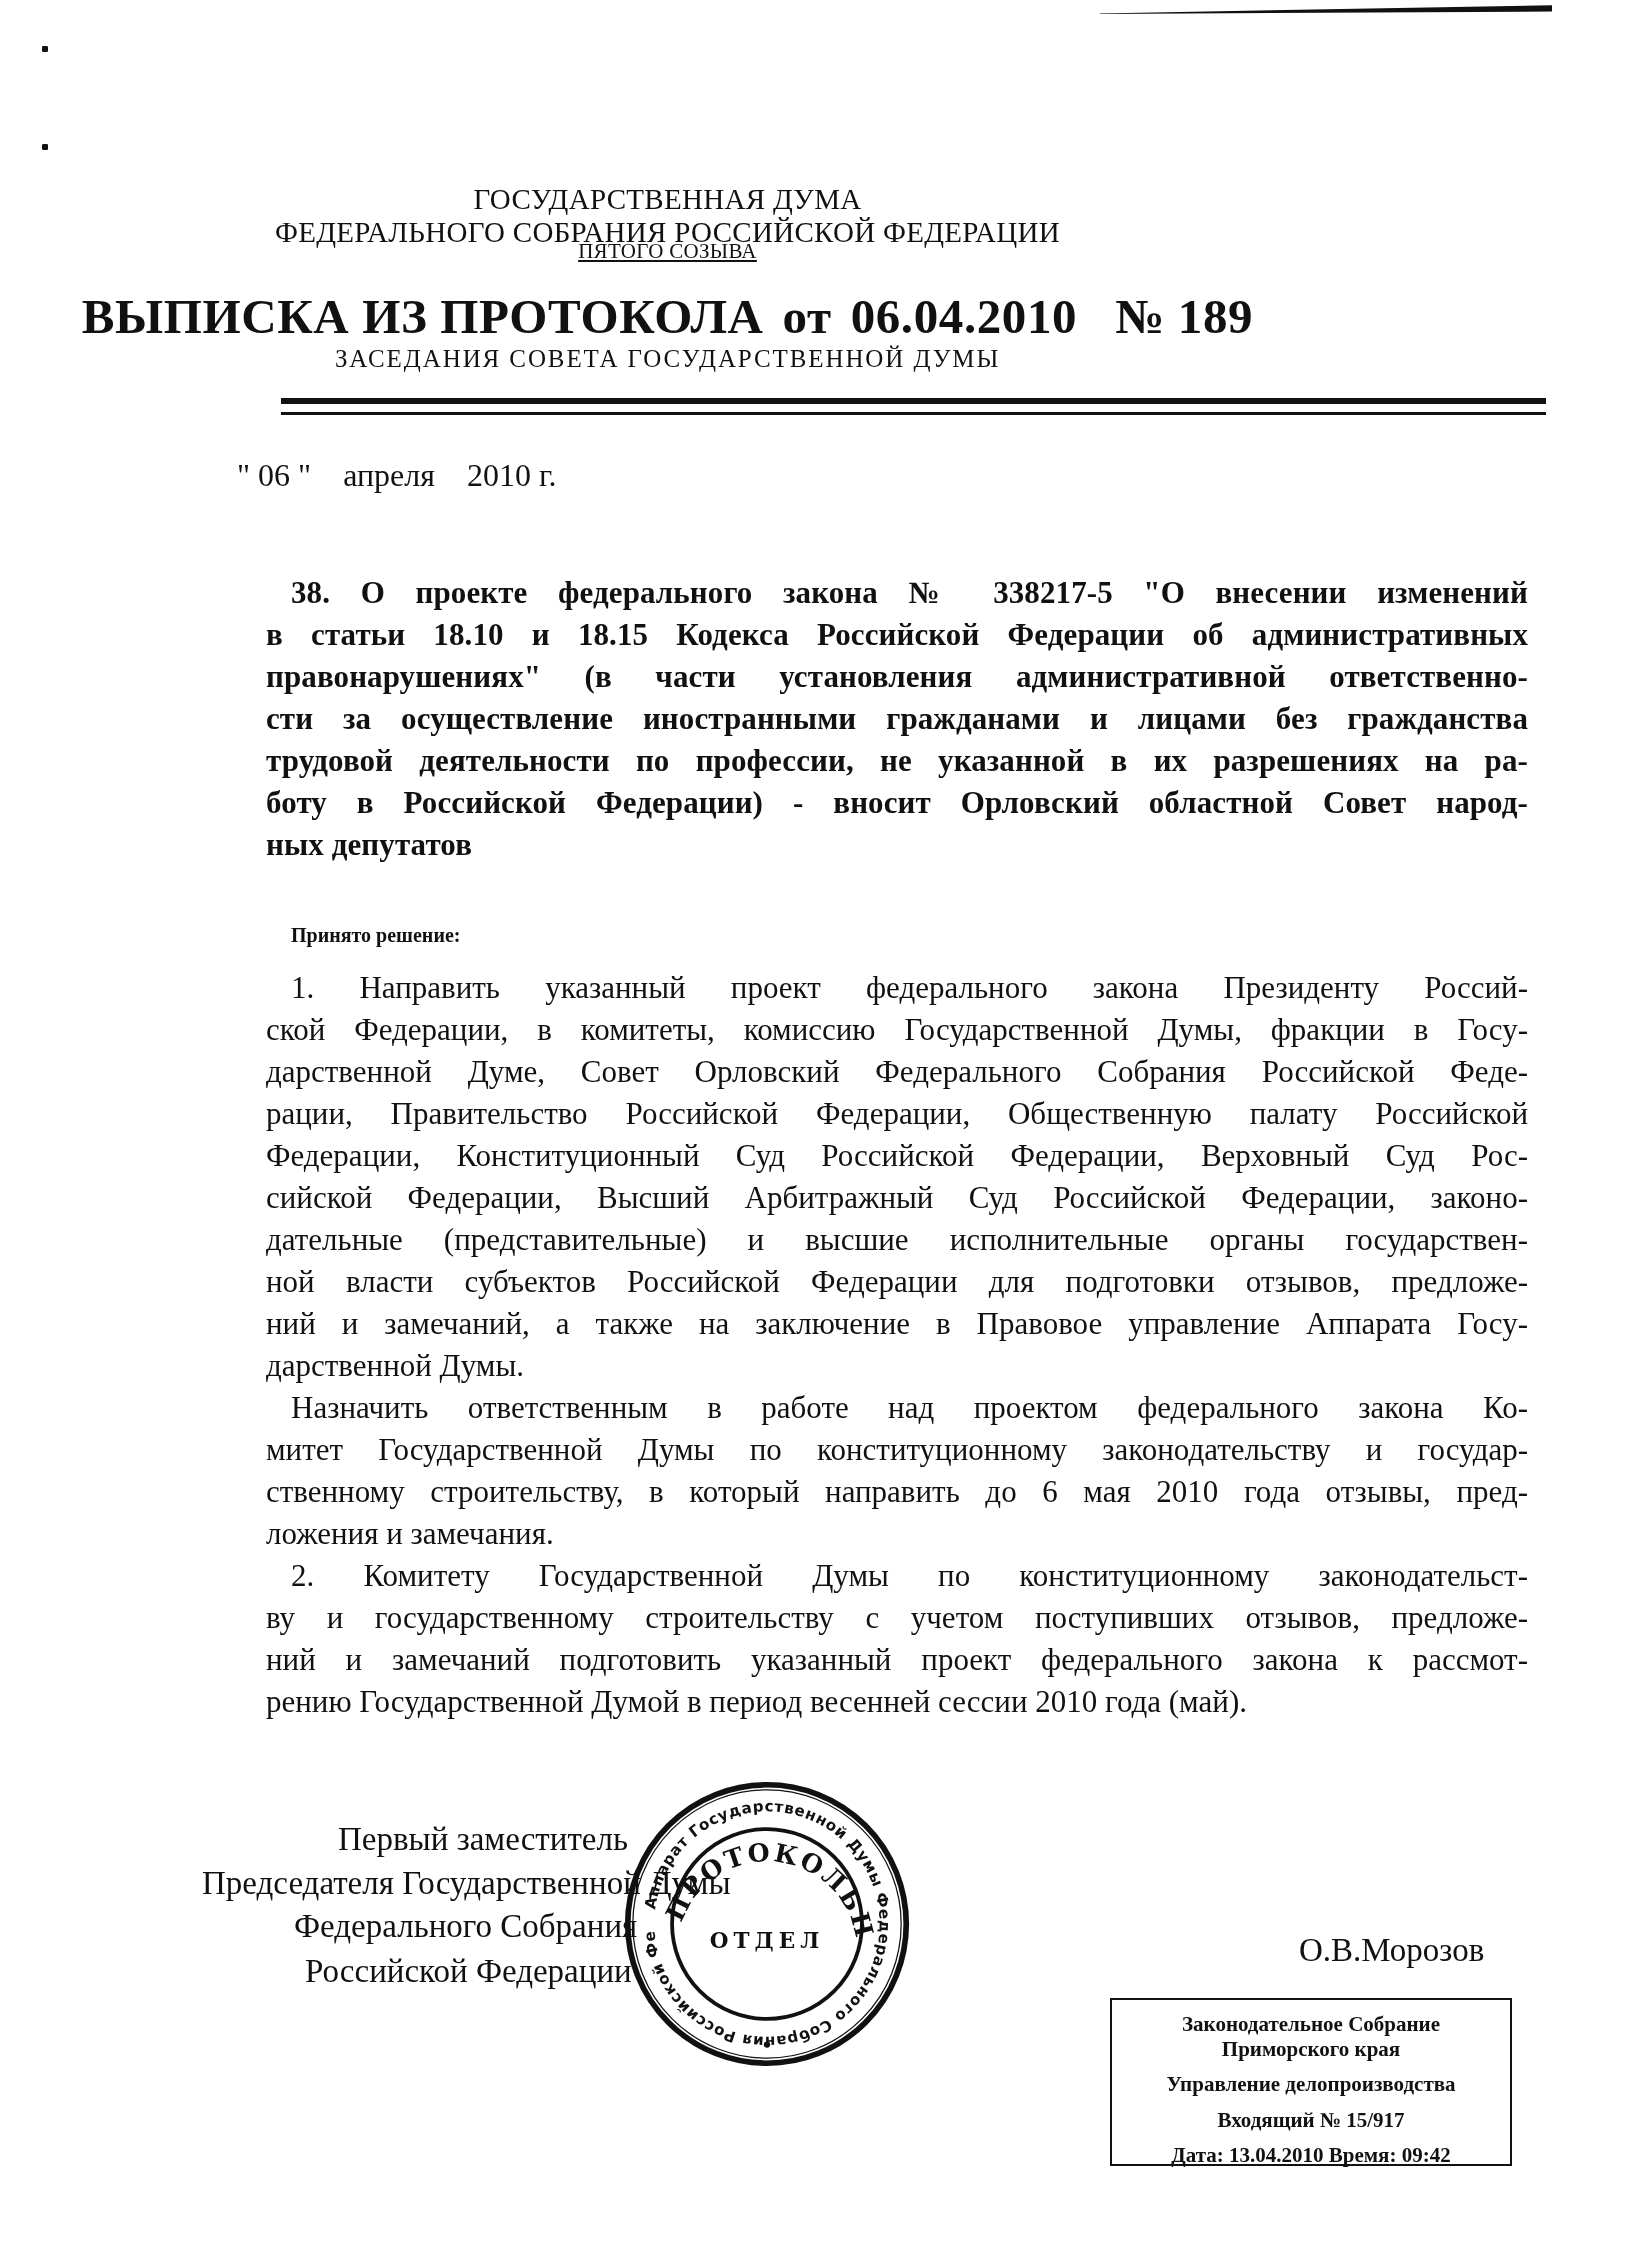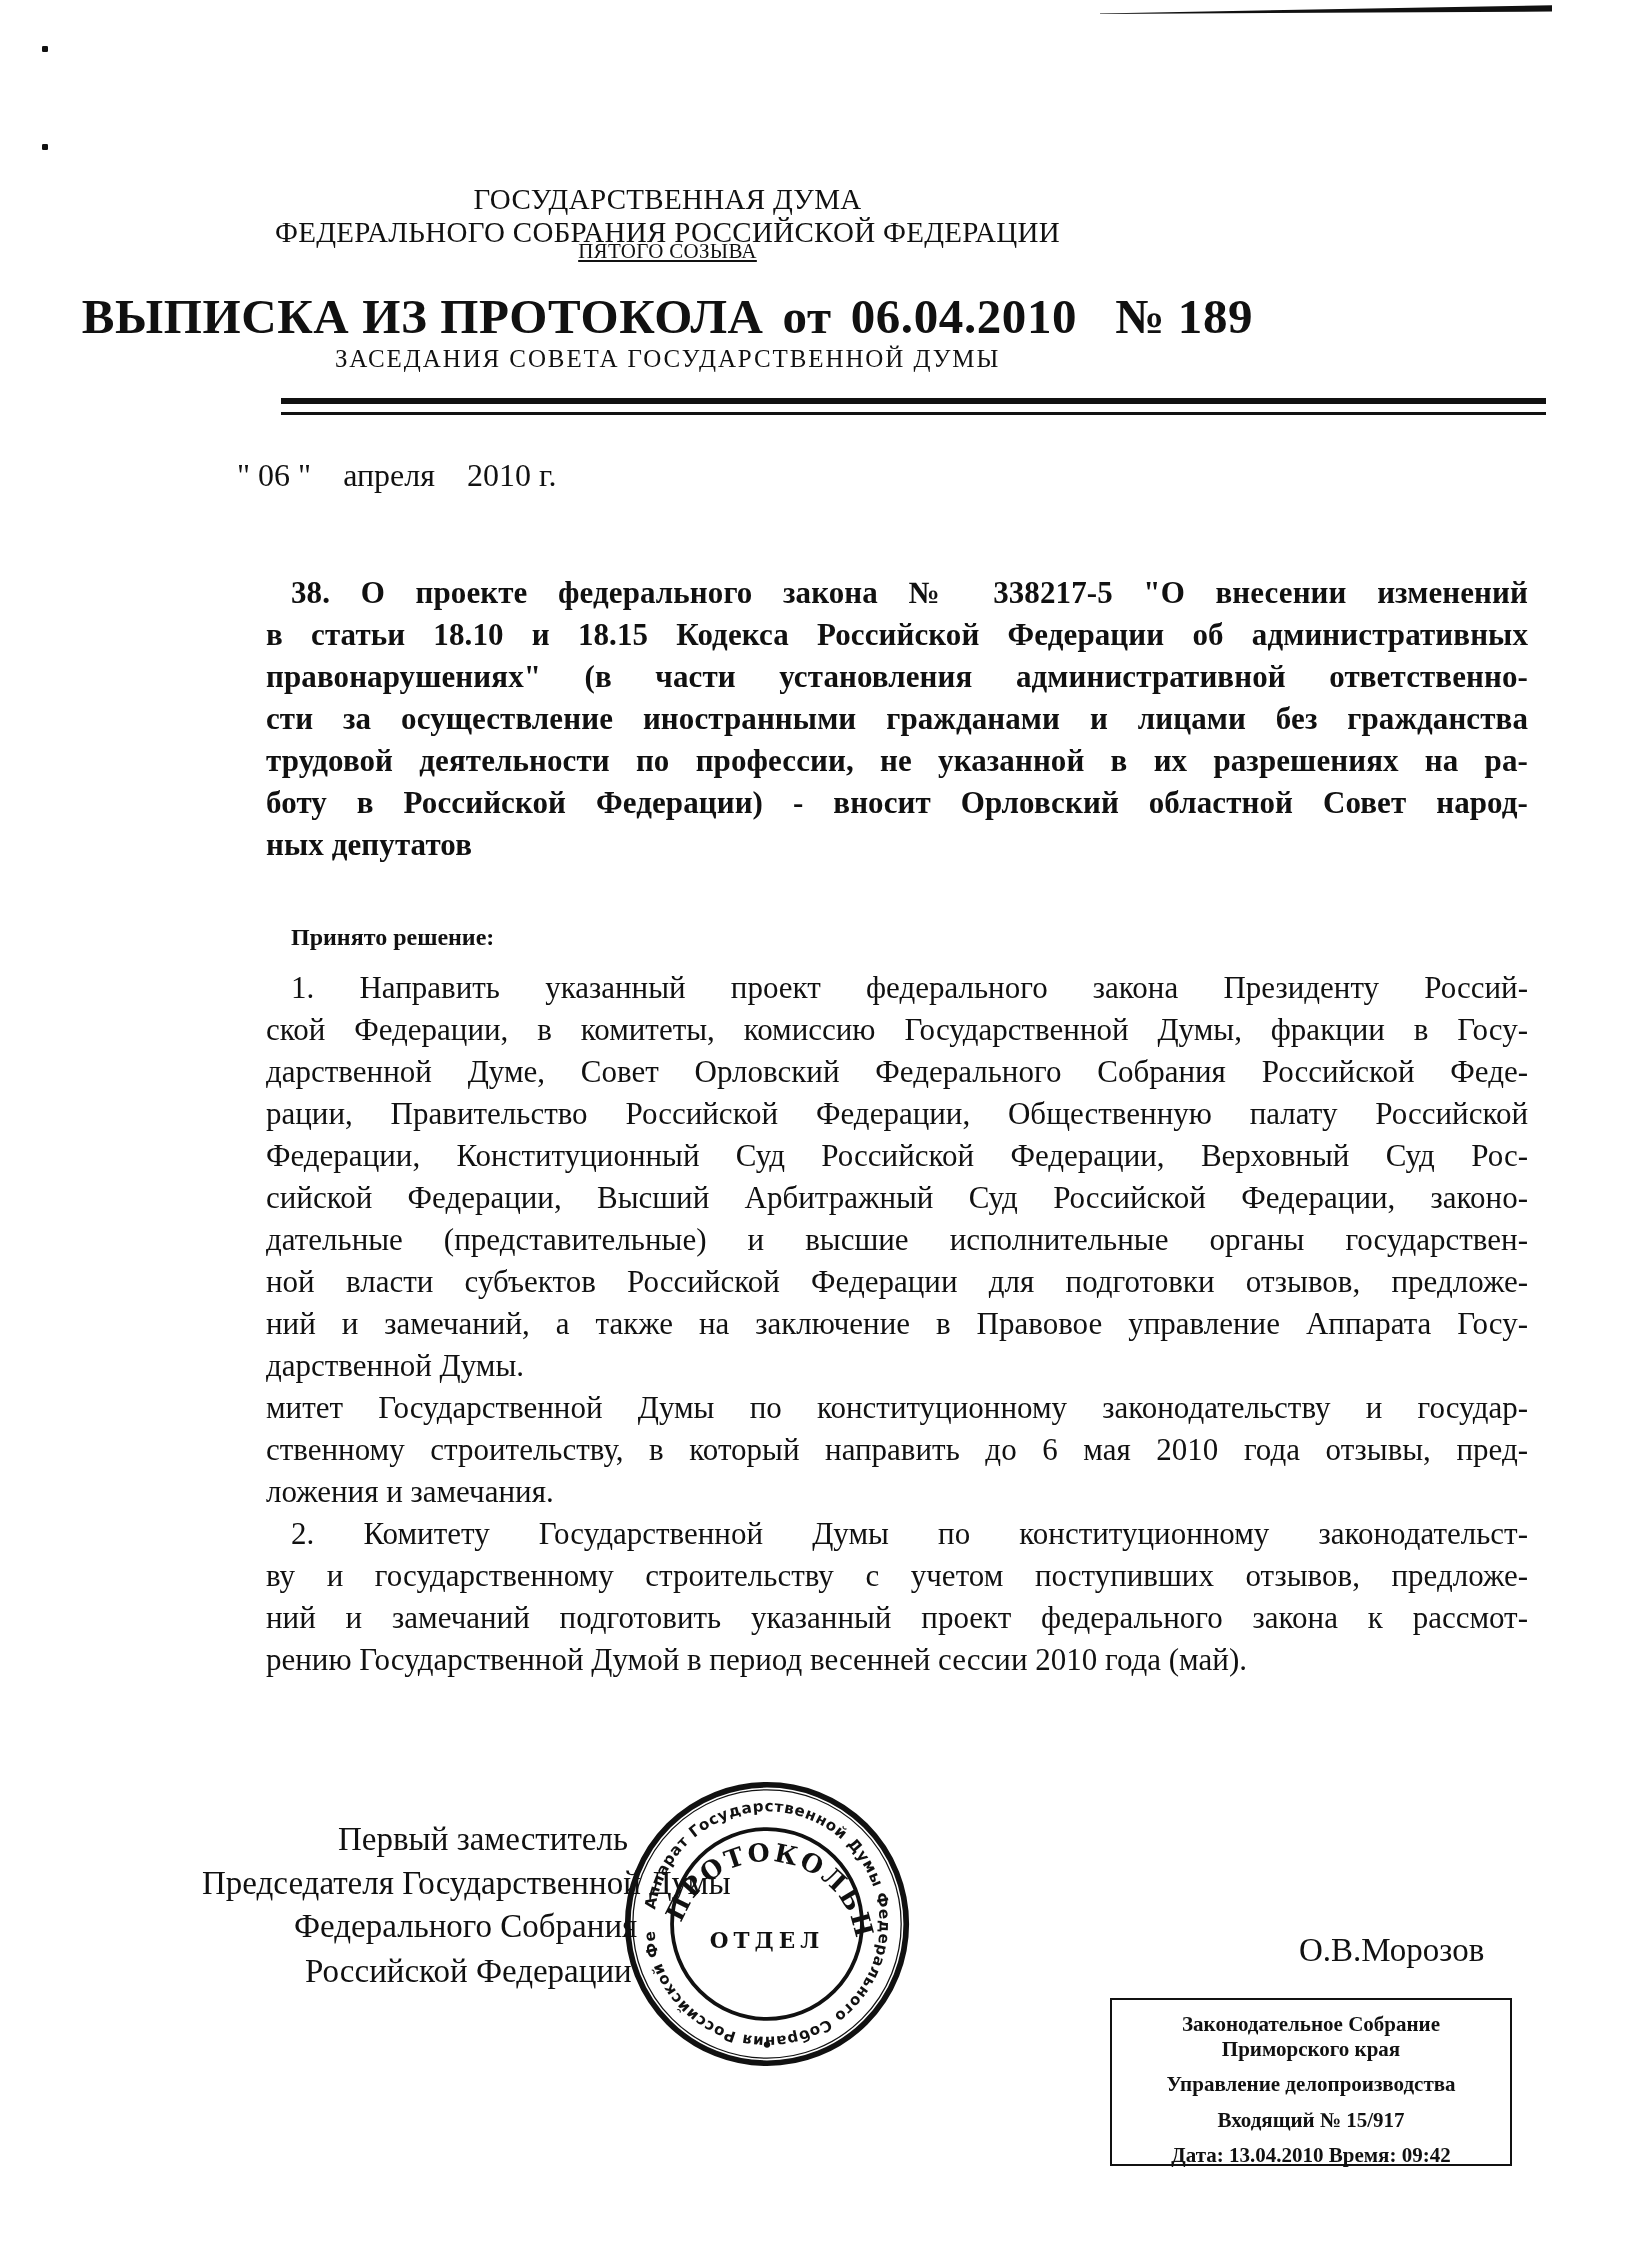--- a/index.html
+++ b/index.html
@@ -22,21 +22,21 @@
   #date-line { position:absolute; left:237px; top:457px; font-size:32px; white-space:pre; }
 
   .body-block { position:absolute; left:266px; width:1262px; }
   .line { display:block; height:42px; line-height:42px; font-size:31px; white-space:nowrap;
           text-align:justify; text-align-last:justify; }
   .line.last { text-align-last:left; }
   .line.indent { padding-left:25px; }
   .bold { font-weight:bold; }
   #item38 { top:572px; }
   #item38 .line { letter-spacing:0.1px; }
-  #decision-head { position:absolute; left:291px; top:924px; font-size:24px; font-weight:bold; }
+  #decision-head { position:absolute; left:291px; top:924px; font-size:20px; font-weight:bold; }
   #decision { top:967px; }
 
   .sig { position:absolute; font-size:33px; white-space:nowrap; }
   #sig1 { left:338px; top:1821px; }
   #sig2 { left:202px; top:1865px; }
   #sig3 { left:294px; top:1908px; }
   #sig4 { left:305px; top:1953px; }
   #signer { left:1299px; top:1932px;text-align:center; }
 
   #stamp { position:absolute; left:623px; top:1780px; width:288px; height:288px; }
@@ -84,20 +84,21 @@
   <span class="line indent">1. Направить указанный проект федерального закона Президенту Россий-</span>
   <span class="line">ской Федерации, в комитеты, комиссию Государственной Думы, фракции в Госу-</span>
   <span class="line">дарственной Думе, Совет Орловский Федерального Собрания Российской Феде-</span>
   <span class="line">рации, Правительство Российской Федерации, Общественную палату Российской</span>
   <span class="line">Федерации, Конституционный Суд Российской Федерации, Верховный Суд Рос-</span>
   <span class="line">сийской Федерации, Высший Арбитражный Суд Российской Федерации, законо-</span>
   <span class="line">дательные (представительные) и высшие исполнительные органы государствен-</span>
   <span class="line">ной власти субъектов Российской Федерации для подготовки отзывов, предложе-</span>
   <span class="line">ний и замечаний, а также на заключение в Правовое управление Аппарата Госу-</span>
   <span class="line last">дарственной Думы.</span>
+  <span class="line indent">Назначить ответственным в работе над проектом федерального закона Ко-</span>
   <span class="line">митет Государственной Думы по конституционному законодательству и государ-</span>
   <span class="line">ственному строительству, в который направить до 6 мая 2010 года отзывы, пред-</span>
   <span class="line last">ложения и замечания.</span>
   <span class="line indent">2. Комитету Государственной Думы по конституционному законодательст-</span>
   <span class="line">ву и государственному строительству с учетом поступивших отзывов, предложе-</span>
   <span class="line">ний и замечаний подготовить указанный проект федерального закона к рассмот-</span>
   <span class="line last">рению Государственной Думой в период весенней сессии 2010 года (май).</span>
 </div>
 
 <div class="sig" id="sig1">Первый заместитель</div>

